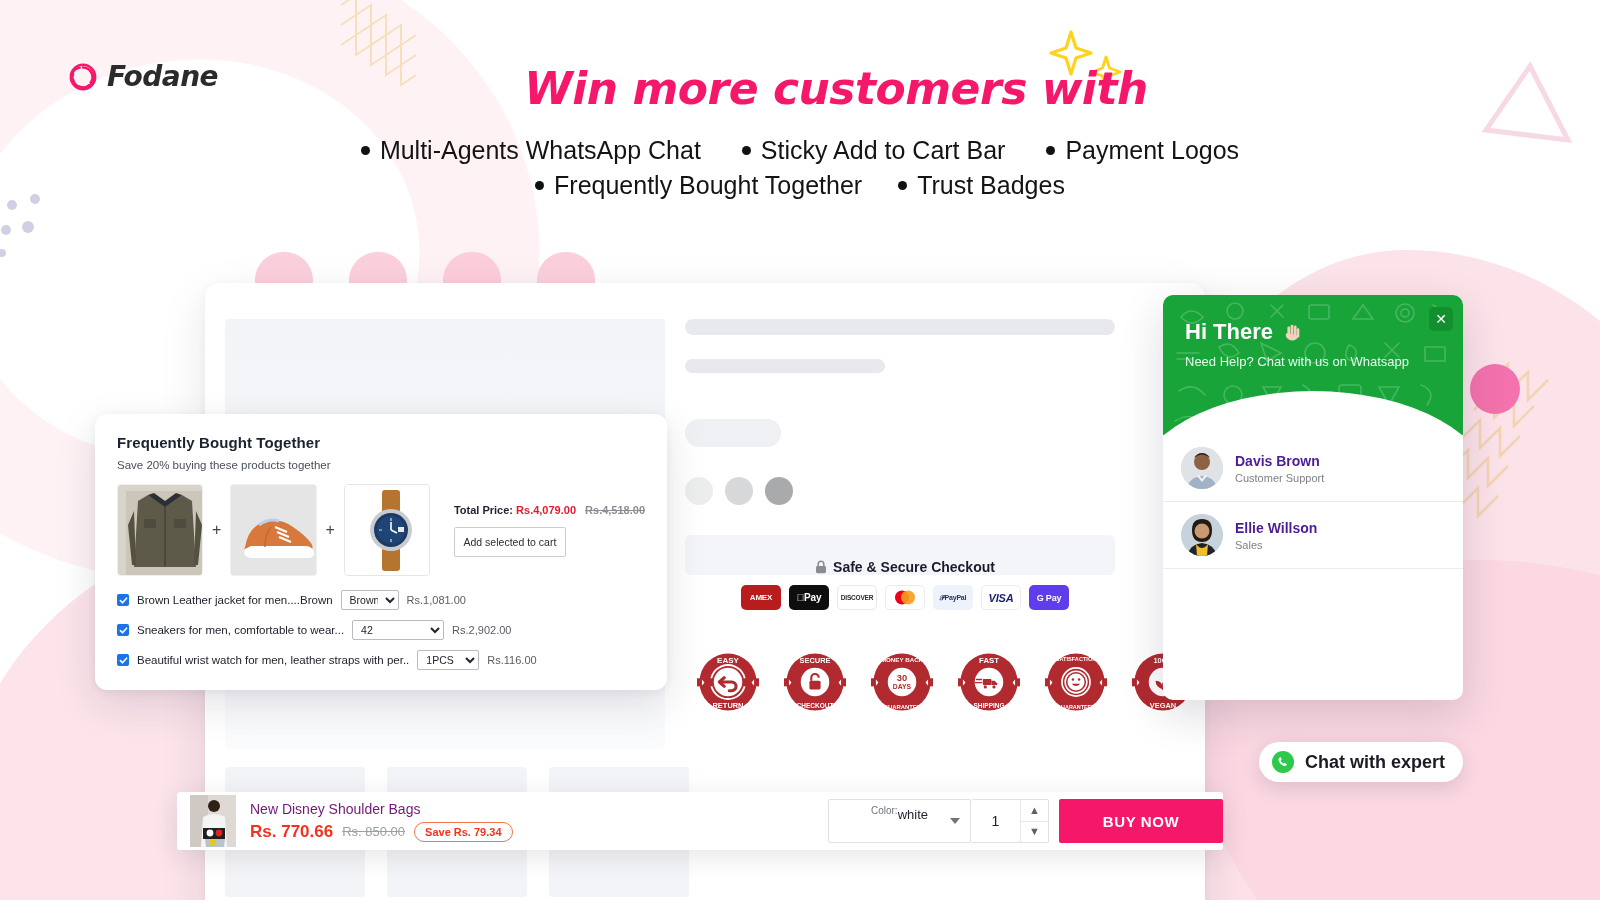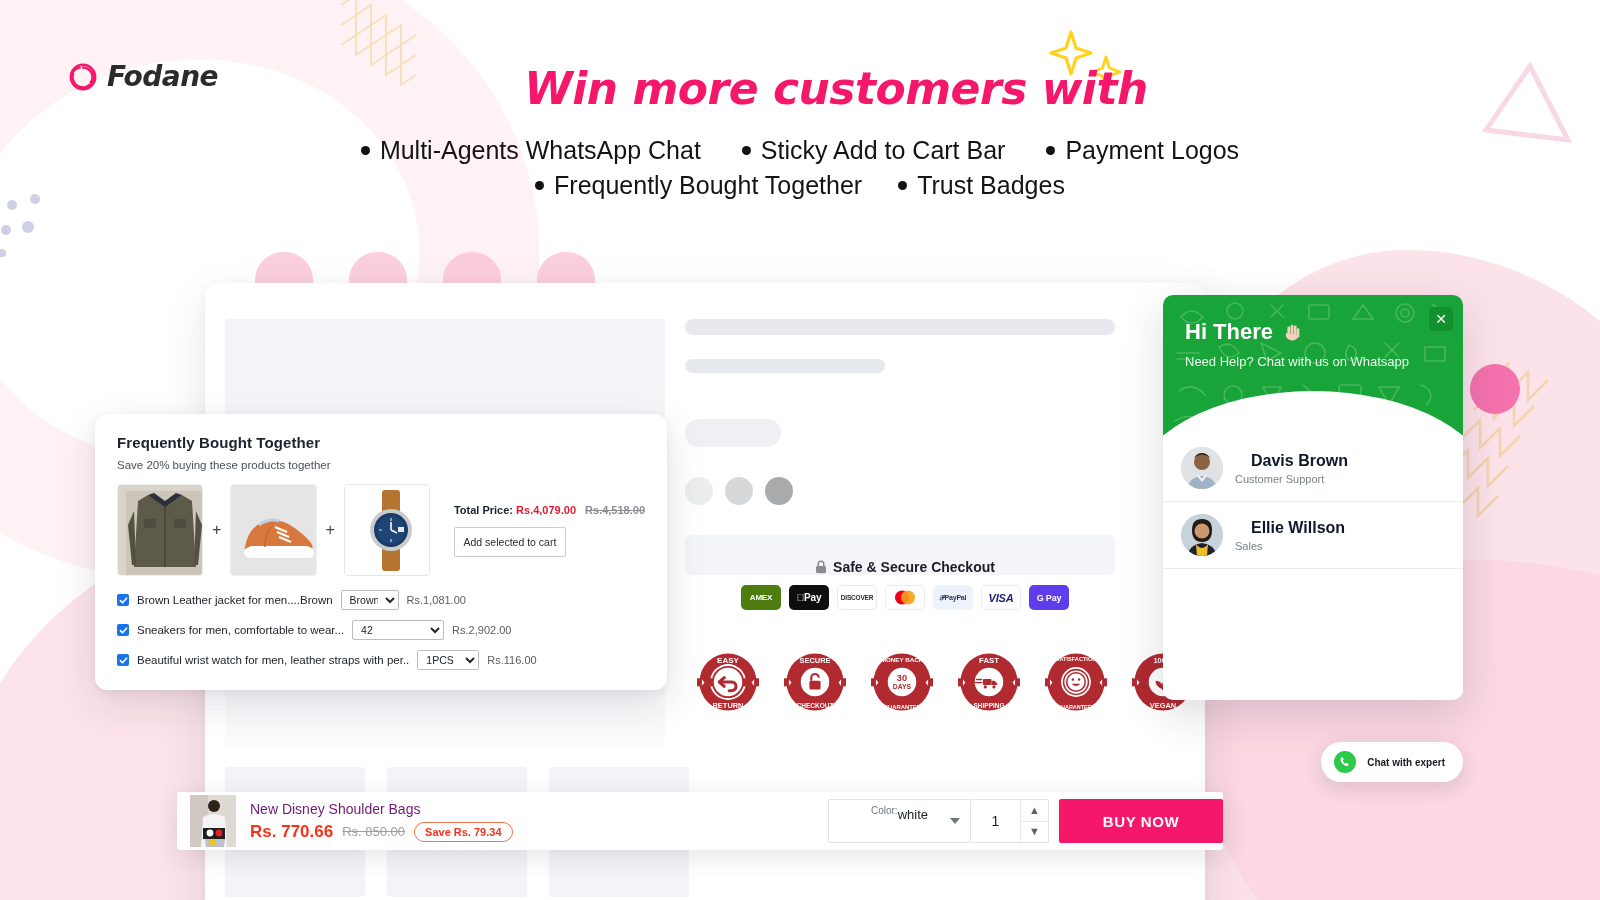--- a/index.html
+++ b/index.html
@@ -160,21 +160,21 @@
   .secure-title {
     font-size: 14px; font-weight: 700; color: #1b1b2b;
     display: flex; align-items: center; justify-content: center; gap: 6px;
   }
   .pay-row { display: flex; justify-content: center; gap: 8px; margin-top: 10px; }
   .pay {
     width: 40px; height: 25px; border-radius: 5px;
     display: flex; align-items: center; justify-content: center;
     font-size: 8px; font-weight: 800; letter-spacing: -.2px;
   }
-  .pay-amex  { background:#4d7c0f; color:#fff; }
+  .pay-amex  { background:#b91c1c; color:#fff; }
   .pay-apple { background:#0e0e0e; color:#fff; font-size: 10px; }
   .pay-disc  { background:#fff; color:#2b2b2b; border:1px solid #e8e8ee; font-size:6.5px; }
   .pay-mc    { background:#fff; border:1px solid #ececed; position: relative; }
   .pay-pp    { background:#eef2fb; color:#27346a; font-size: 7px; }
   .pay-visa  { background:#fff; border:1px solid #ececed; color:#1a1f71; font-size:11px; font-style: italic; }
   .pay-gpay  { background:#5f3dec; color:#fff; font-size: 9px; }
 
   .badges-row { position: absolute; left: 492px; top: 368px; display: flex; gap: 25px; }
 
   
@@ -259,33 +259,33 @@
     display: flex; align-items: center; gap: 12px;
     padding: 12px 18px; cursor: pointer;
     border-bottom: 1px solid #ececec;
   }
   .wa-agent:first-of-type { margin-top: 8px; }
   .wa-av {
     width: 42px; height: 42px; border-radius: 50%;
     overflow: hidden; flex: none; position: relative;
     background: #d8dfe6;
   }
-  .wa-name { font-size: 16px; font-weight: 700; color: #0f172a; margin-left: 16px; }
+  .wa-name { font-size: 14px; font-weight: 700; color: #4c1d95; }
   .wa-role { font-size: 11px; color: #7b8089; margin-top: 3px; }
 
   
   .chat-btn {
     position: absolute; right: 137px; top: 742px;
     height: 40px; padding: 0 18px 0 12px;
     background: #fff; border-radius: 22px;
     box-shadow: 0 6px 20px rgba(40,30,60,.14);
     display: flex; align-items: center; gap: 10px;
     z-index: 9; cursor: pointer;
   }
-  .chat-btn span { font-size: 10px; font-weight: 600; color: #1b1b24; }
+  .chat-btn span { font-size: 18px; font-weight: 600; color: #1b1b24; }
 
   
   .sticky {
     position: absolute; left: 177px; top: 792px;
     width: 1046px; height: 58px;
     background: #fff; border-radius: 3px;
     box-shadow: 0 6px 26px rgba(40,30,60,.12);
     display: flex; align-items: center;
     padding: 0 0 0 13px; z-index: 10;
   }

